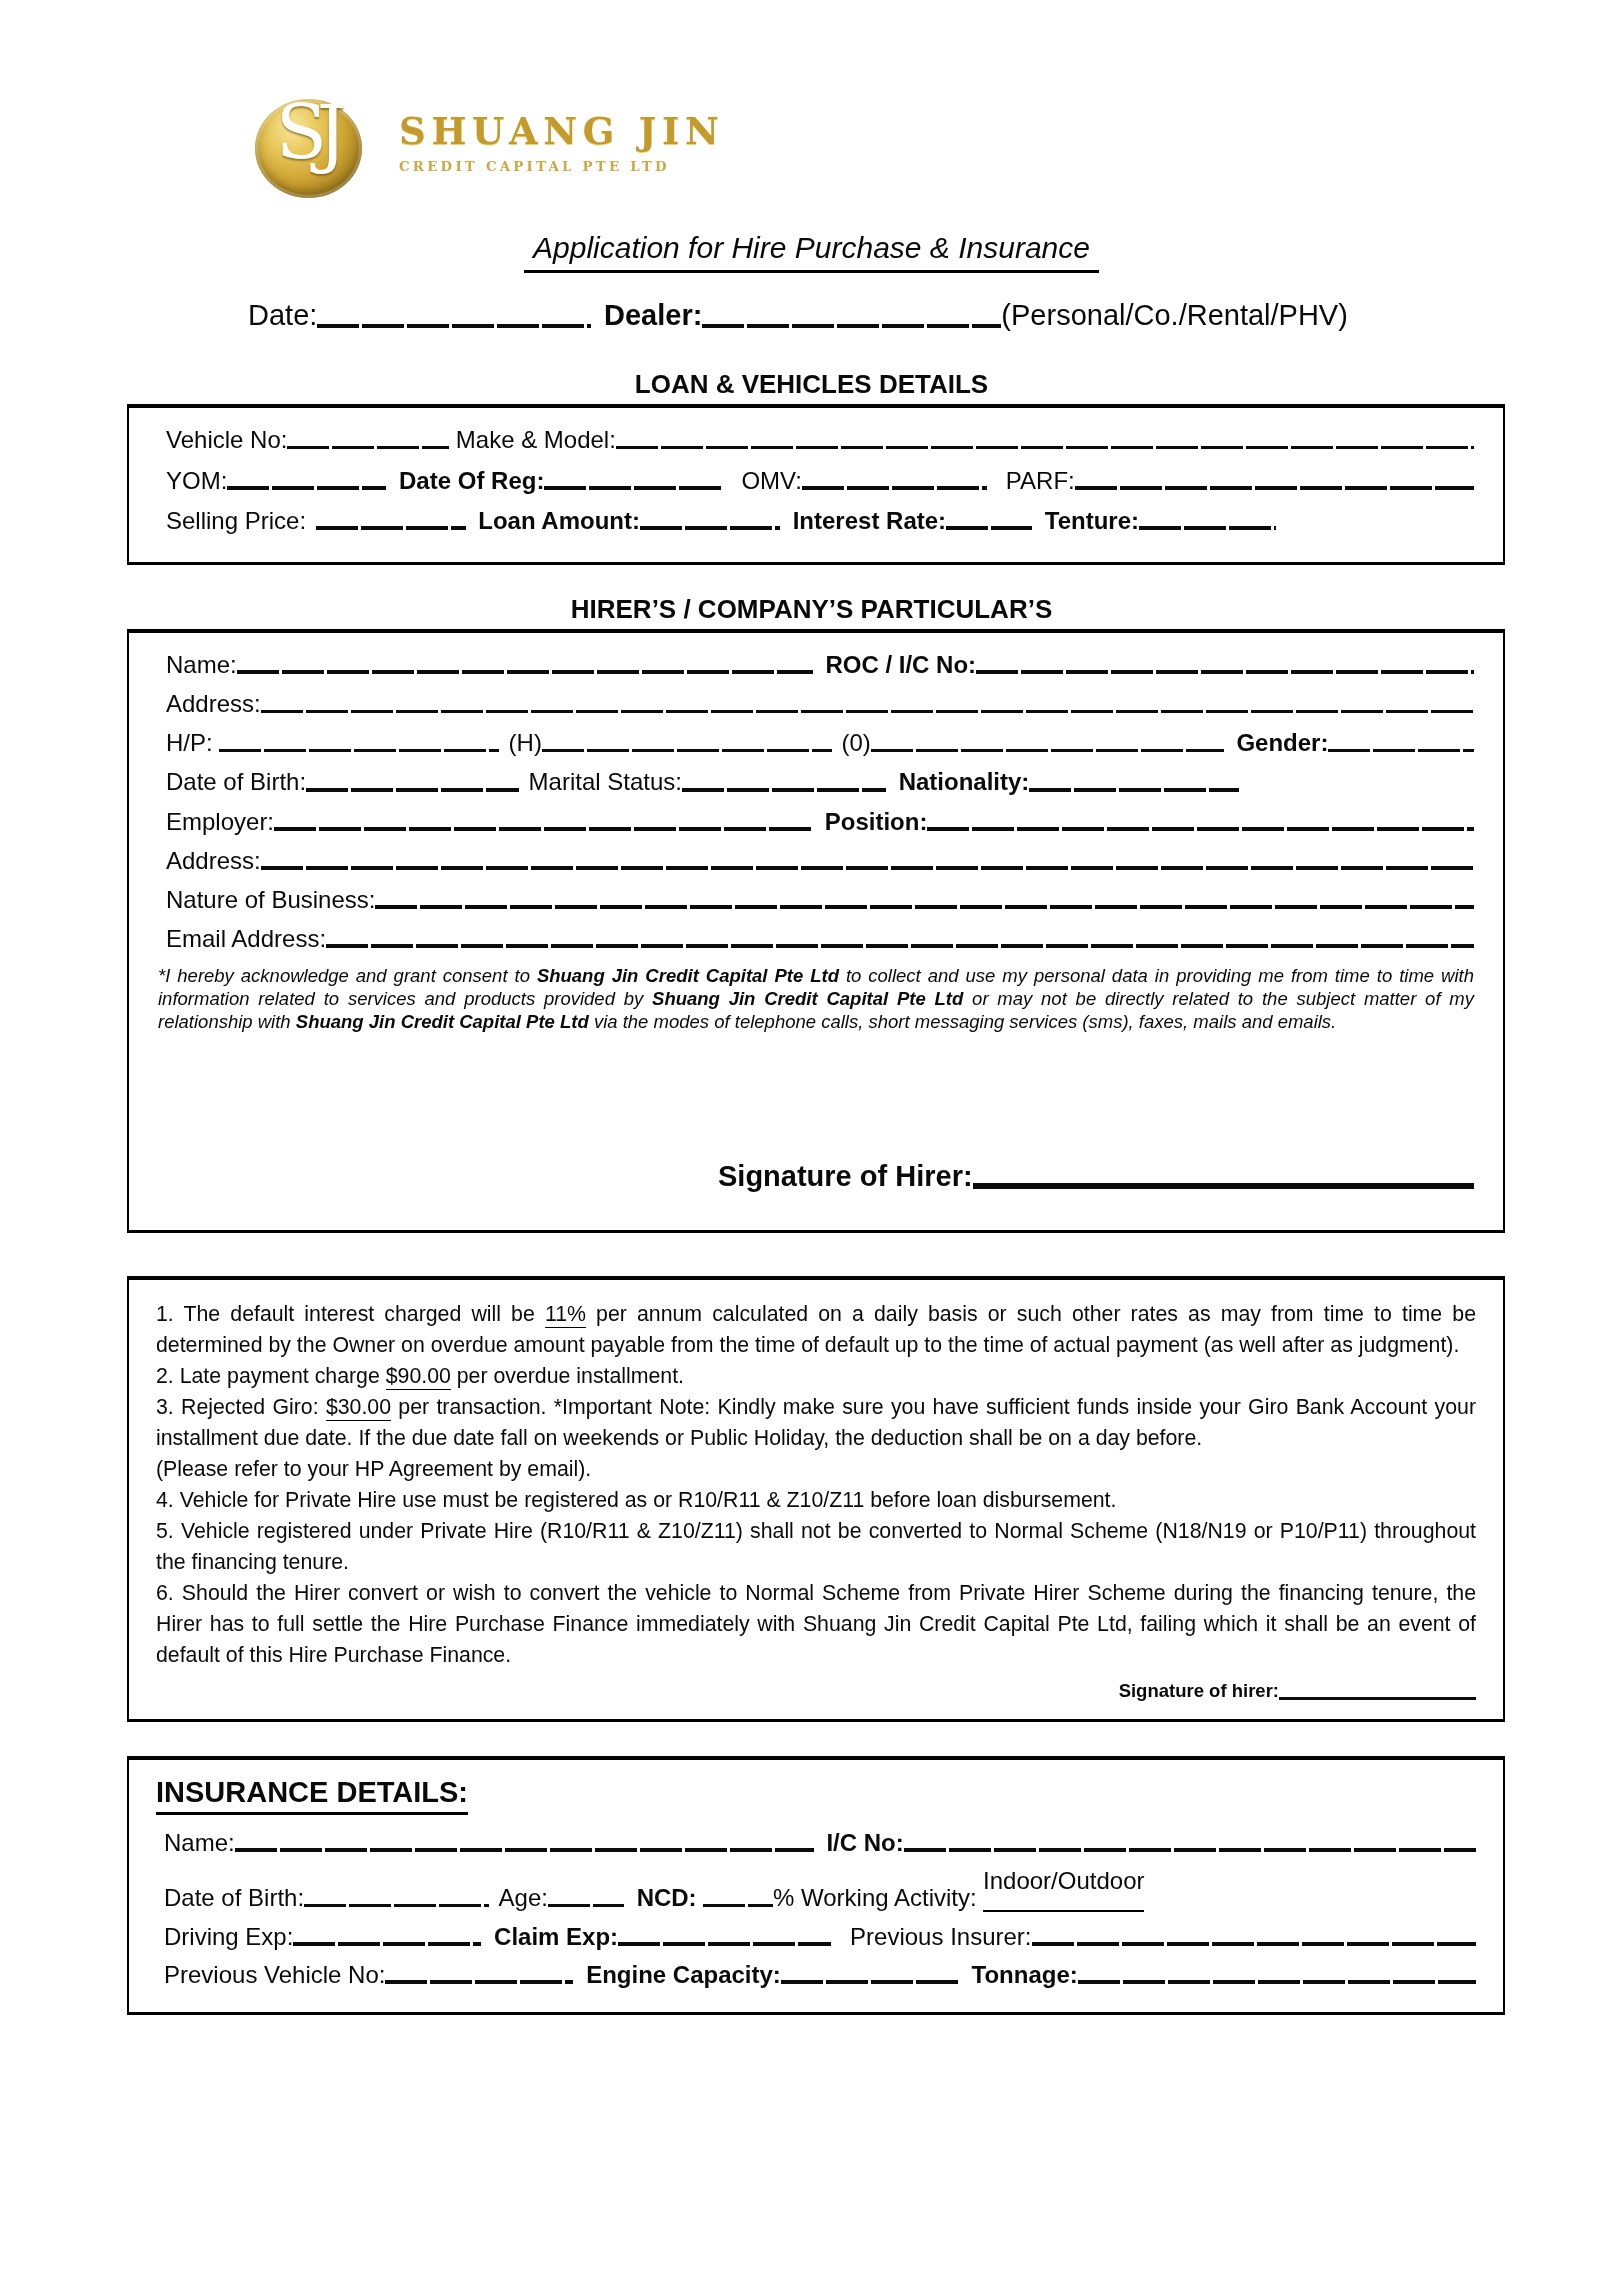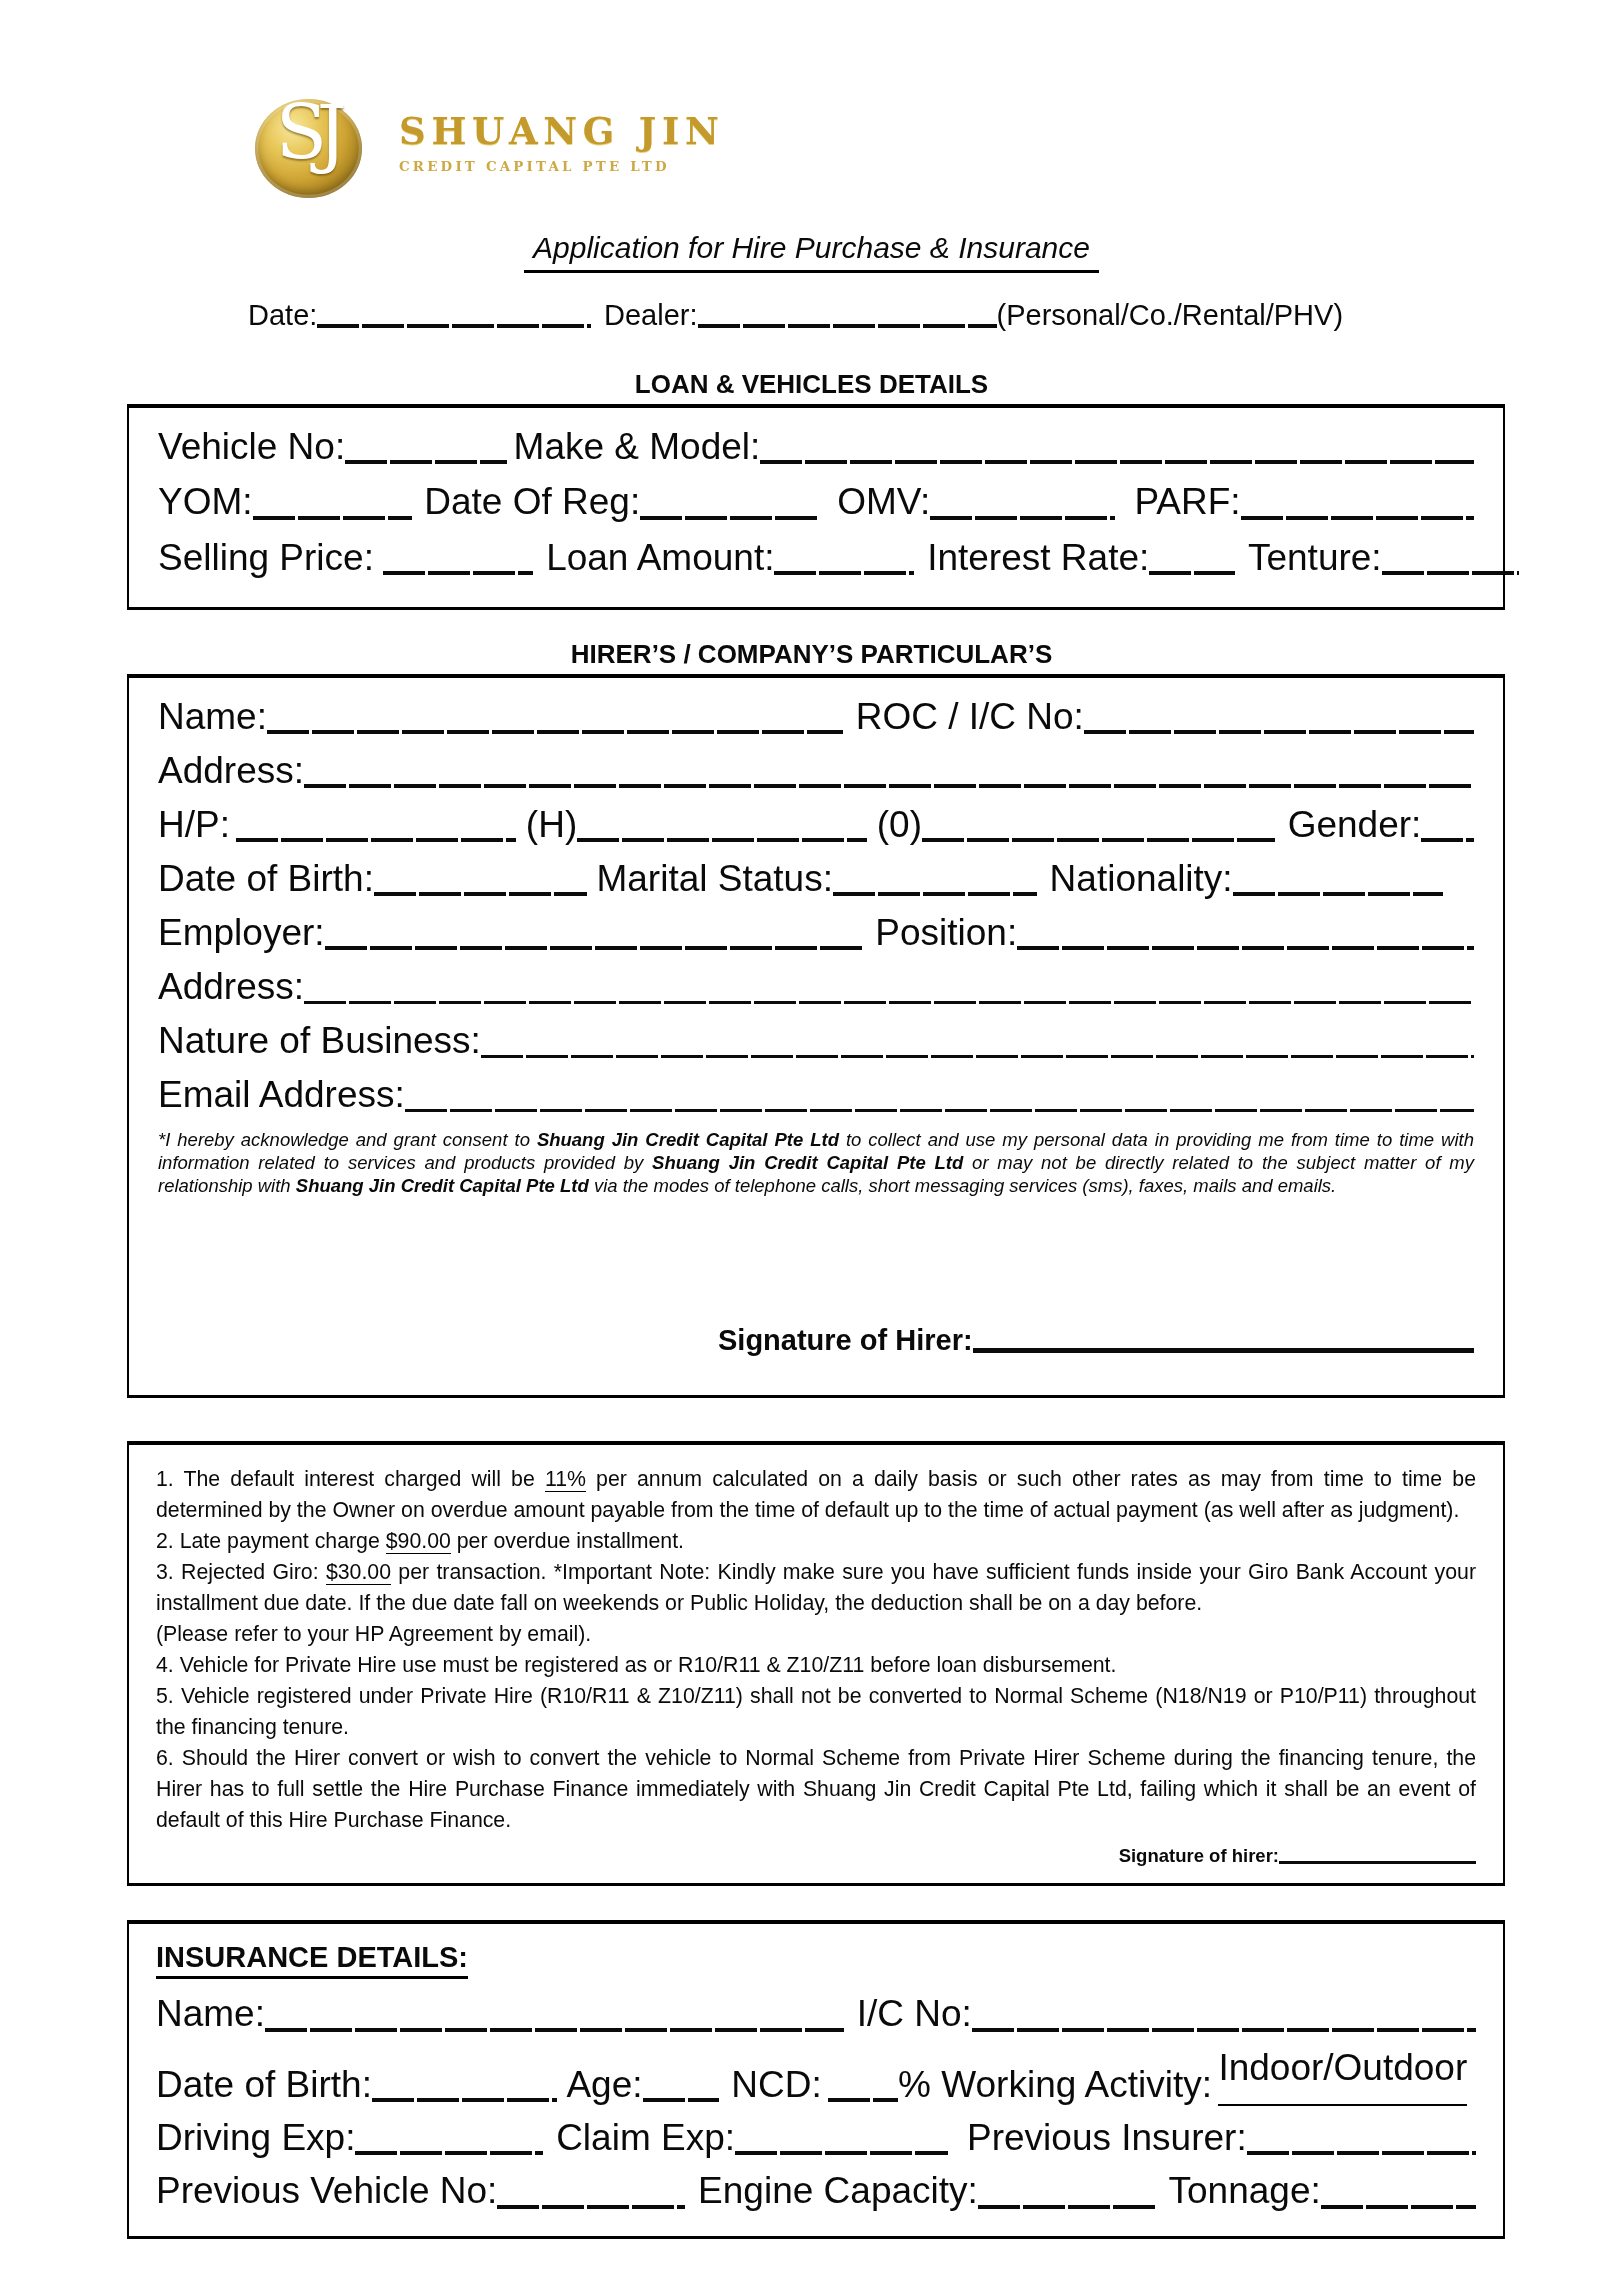--- a/index.html
+++ b/index.html
@@ -34,28 +34,28 @@
   }
 
   
   .title{margin:33px 0 0 0;text-align:center;font-size:30px;font-weight:normal;}
   .title span{
     display:inline-block;font-style:italic;padding:0 9px 5.1px 9px;
     border-bottom:3.2px solid #000;
   }
 
   
-  .frow{display:flex;align-items:flex-end;white-space:nowrap;font-size:37px;line-height:1.15;}
+  .frow{display:flex;align-items:flex-end;white-space:nowrap;font-size:24px;line-height:1.15;margin-left:8px;}
   .lbl{flex:0 0 auto;}
   .blank{
     flex:0 0 auto;height:3.8px;margin-bottom:4.5px;
     background:repeating-linear-gradient(90deg,#0b0b0b 0 42px,rgba(0,0,0,0) 42px 45px);
   }
   .blank.grow{flex:1 1 auto;}
-  .ml10{margin-left:6.4px;}.ml15{margin-left:9.5px;}.ml20{margin-left:12.7px;}.ml30{margin-left:19px;text-align:center;}
+  .ml10{margin-left:6.4px;}.ml15{margin-left:9.5px;}.ml20{margin-left:12.7px;font-weight:bold;}.ml30{margin-left:19px;text-align:center;}
 
   
   .header-row{margin:26px 226px 0 248px;font-size:29px;}
 
   
   h2{margin:37px 0 3.8px 0;text-align:center;font-size:26px;font-weight:bold;letter-spacing:0;}
   h2.tight{margin-top:29px;}
 
   
   .box{

